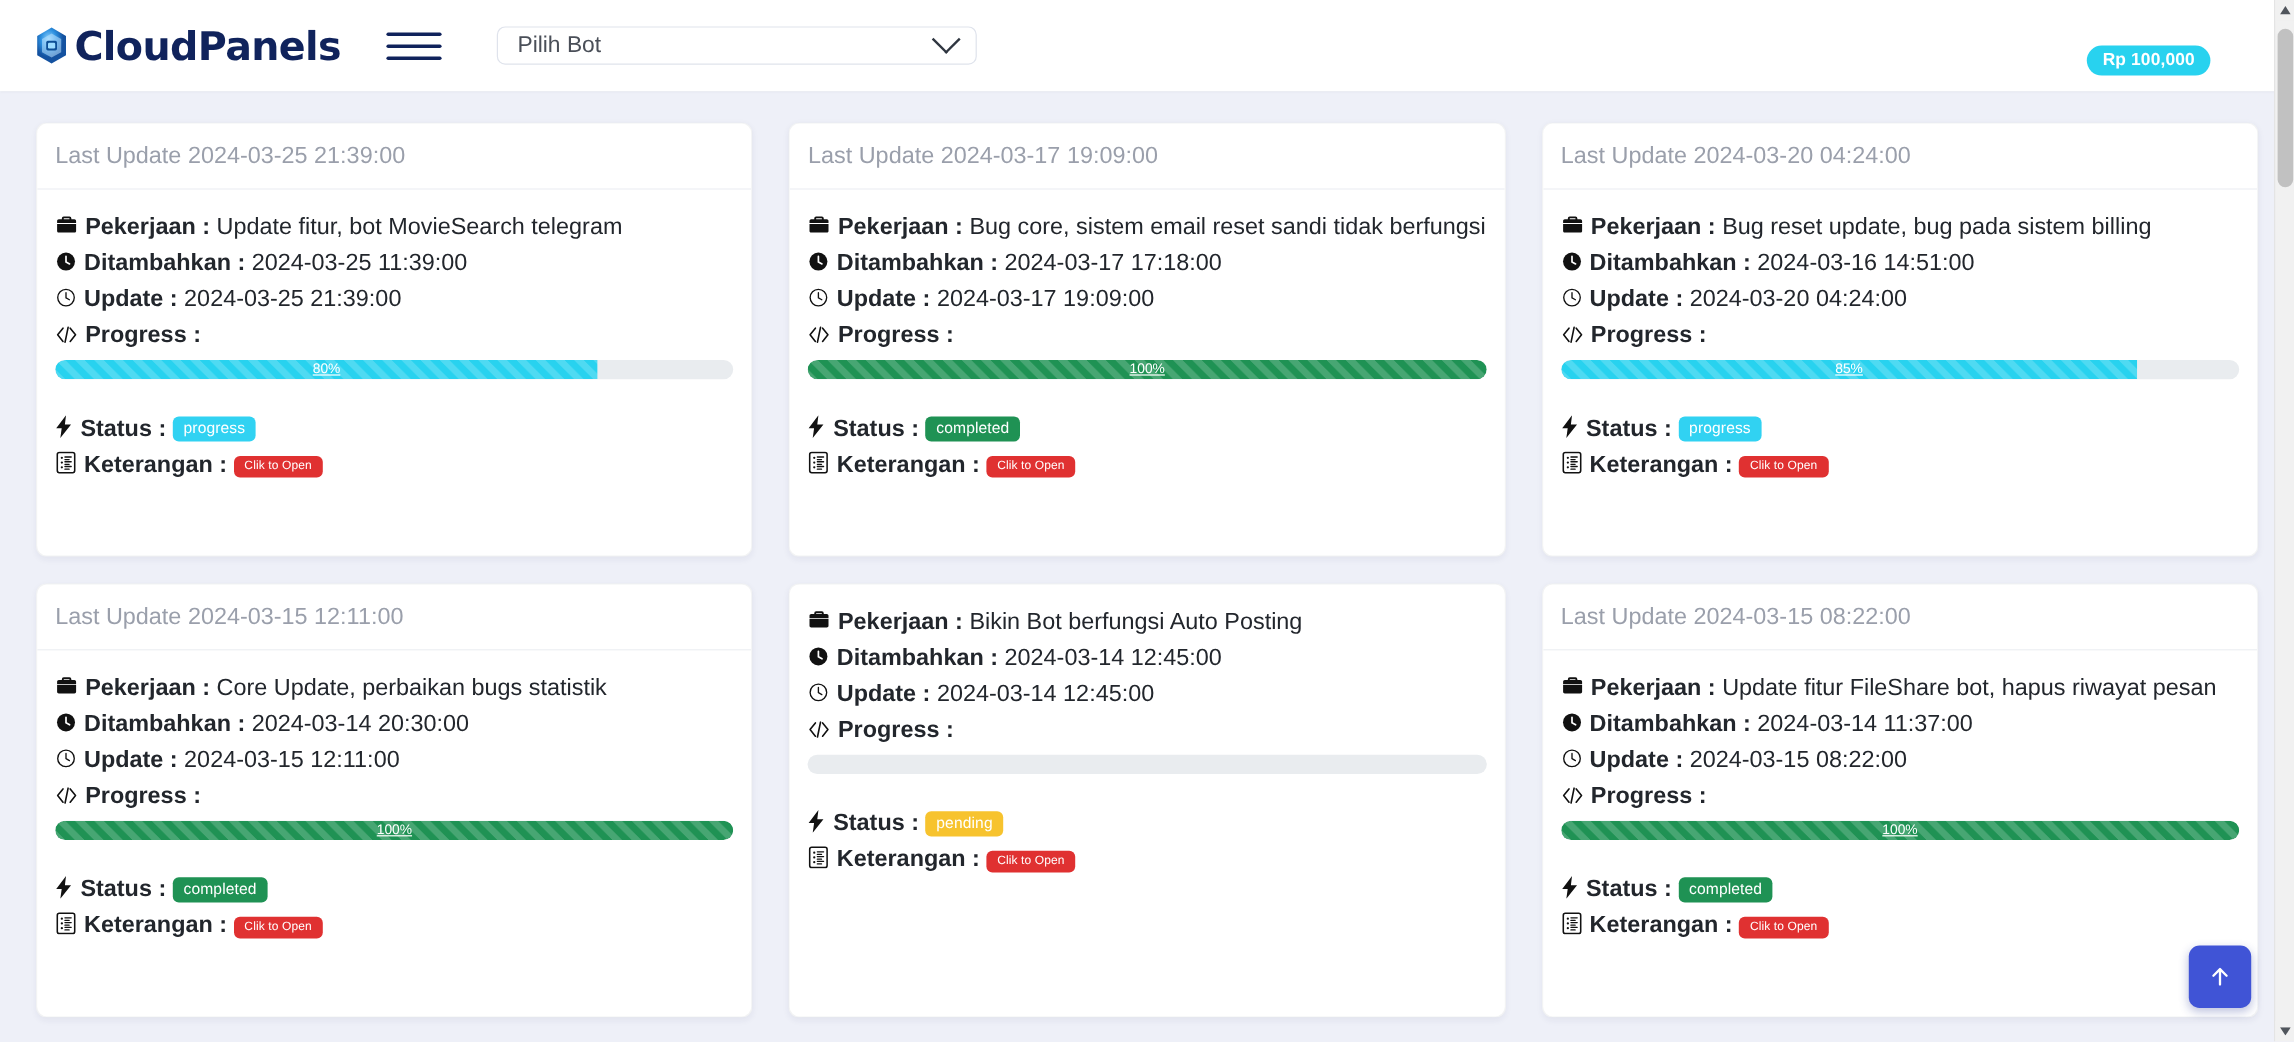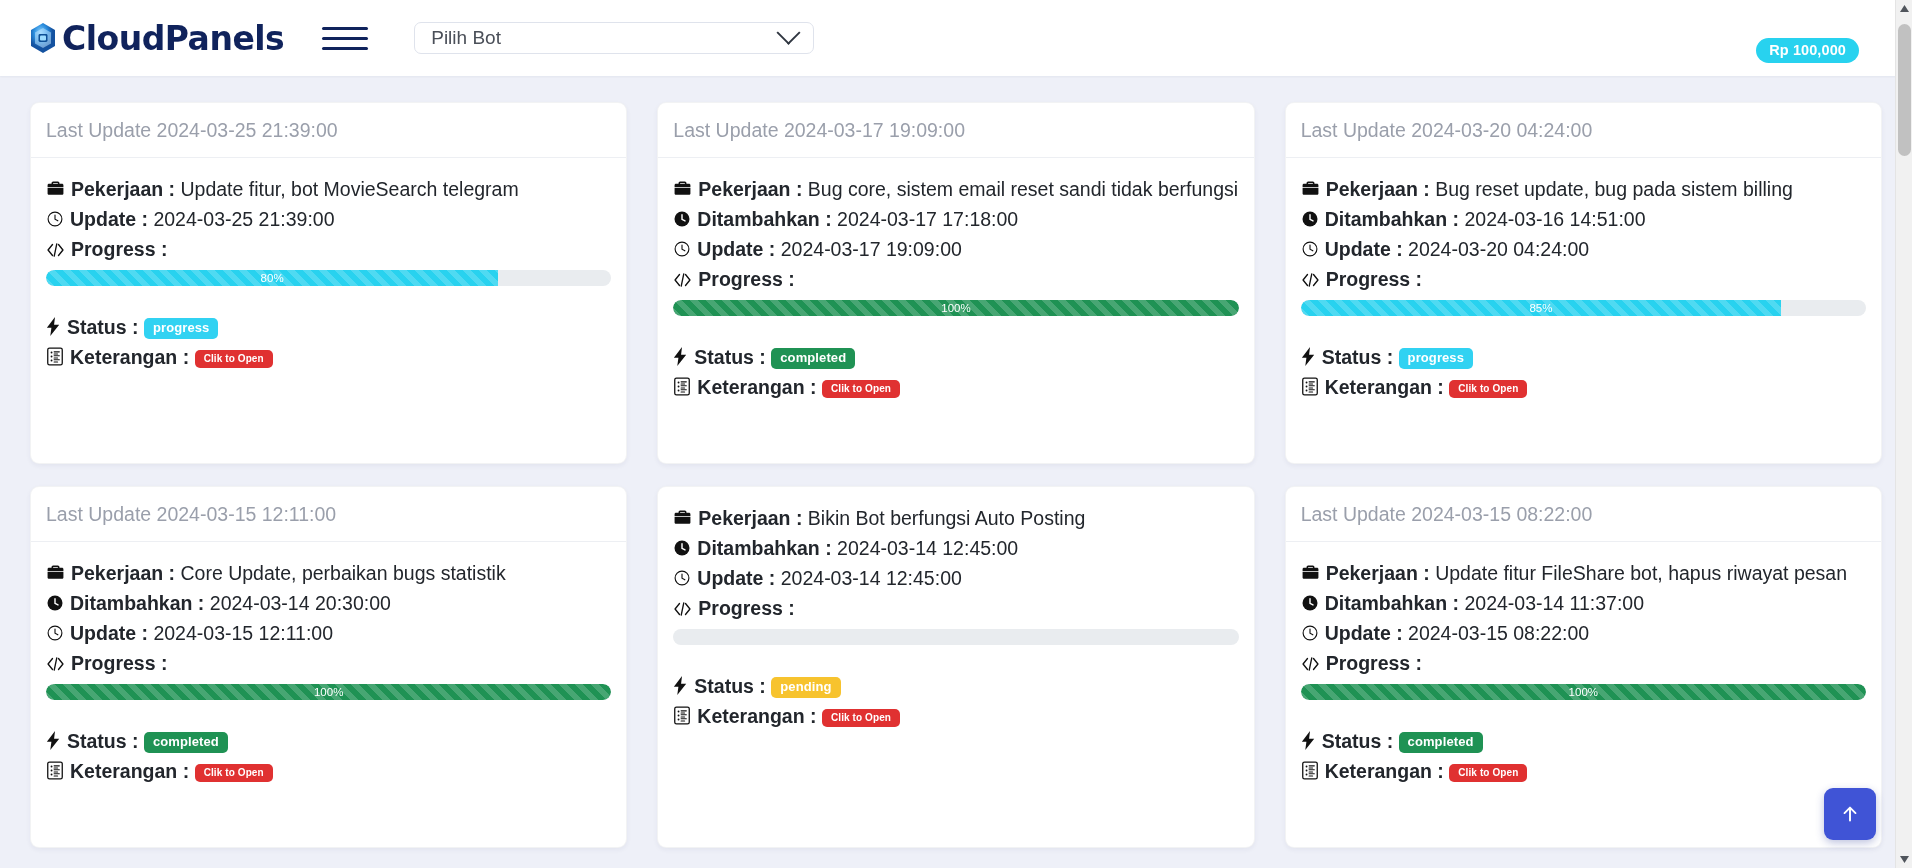--- a/index.html
+++ b/index.html
@@ -92,21 +92,21 @@
   .balance-pill {
     background: #28d2ef;
     color: #ffffff;
     font-size: 14.5px;
     font-weight: 600;
     border-radius: 16px;
     padding: 4px 13px 5px;
     letter-spacing: .1px;
     margin-right: 26px;
     position: absolute;
-    right: 27px;
+    right: 44px;
     top: 38px;
     white-space: nowrap;
   }
 
   
   .board {
     padding: 26px 30px 0 30px;
     display: grid;
     grid-template-columns: repeat(3, 1fr);
     gap: 22px 30px;
@@ -170,31 +170,32 @@
     justify-content: center;
     color: #fff;
     font-size: 11.5px;
     font-weight: 400;
     background-size: 16px 16px;
     background-image: linear-gradient(45deg,
         rgba(255,255,255,.18) 25%, transparent 25%,
         transparent 50%, rgba(255,255,255,.18) 50%,
         rgba(255,255,255,.18) 75%, transparent 75%, transparent);
     border-radius: 8px 0 0 8px;
+    text-decoration: underline;
   }
   .prog-bar.full { border-radius: 8px; }
   .prog-bar.info { background-color: #28d2ef; }
   .prog-bar.success { background-color: #1f9254; }
 
   .meta-rows { margin-top: 26px; }
 
   .badge {
     display: inline-block;
     font-size: 13px;
-    font-weight: 700;
+    font-weight: 400;
     color: #fff;
     border-radius: 5px;
     padding: 3px 9px 4px;
     vertical-align: 2px;
     line-height: 1.1;
     letter-spacing: .1px;
   }
   .badge.progress  { background: #31d2f2; }
   .badge.completed { background: #1f9254; }
   .badge.pending   { background: #f7c32e; }
@@ -276,20 +277,24 @@
 </div>
 
 <div class="board" id="board">
     <div class="card">
       <div class="card-head">Last Update 2024-03-25 21:39:00</div>
       <div class="card-body">
         <div class="line"><span class="ico"><svg width="19" height="19" viewBox="0 0 24 24">
               <path fill="#111" d="M9 3h6a2 2 0 0 1 2 2v1h3.2c1 0 1.8.8 1.8 1.8V10H2V7.8C2 6.8 2.8 6 3.8 6H7V5a2 2 0 0 1 2-2zm0 3h6V5H9v1z"></path>
               <path fill="#111" d="M2 11h20v7.2c0 1-.8 1.8-1.8 1.8H3.8C2.8 20 2 19.2 2 18.2V11z"></path>
             </svg></span><span class="lbl">Pekerjaan :</span> <span class="val">Update fitur, bot MovieSearch telegram</span></div>
+        <div class="line"><span class="ico"><svg width="18" height="18" viewBox="0 0 24 24">
+              <circle cx="12" cy="12" r="10" fill="#111"></circle>
+              <path d="M12 6.3v6.1l4 2.2" stroke="#fff" stroke-width="1.9" fill="none" stroke-linecap="round"></path>
+            </svg></span><span class="lbl">Ditambahkan :</span> <span class="val">2024-03-25 11:39:00</span></div>
         <div class="line"><span class="ico"><svg width="18" height="18" viewBox="0 0 24 24">
               <circle cx="12" cy="12" r="9.2" fill="none" stroke="#111" stroke-width="1.5"></circle>
               <path d="M12 6.6v5.7l3.8 2.1" stroke="#111" stroke-width="1.5" fill="none" stroke-linecap="round"></path>
             </svg></span><span class="lbl">Update :</span> <span class="val">2024-03-25 21:39:00</span></div>
         <div class="line"><span class="ico"><svg width="19" height="16" viewBox="0 0 24 20">
               <path d="M8.2 3 2.6 10l5.6 7M15.8 3l5.6 7-5.6 7" stroke="#111" stroke-width="1.7" fill="none" stroke-linecap="round" stroke-linejoin="round"></path>
               <path d="M13.6 2.2 10.4 17.8" stroke="#111" stroke-width="1.7" stroke-linecap="round"></path>
             </svg></span><span class="lbl">Progress :</span></div>
         <div class="prog-wrap">
           <div class="prog-bar info" style="width:80%">

